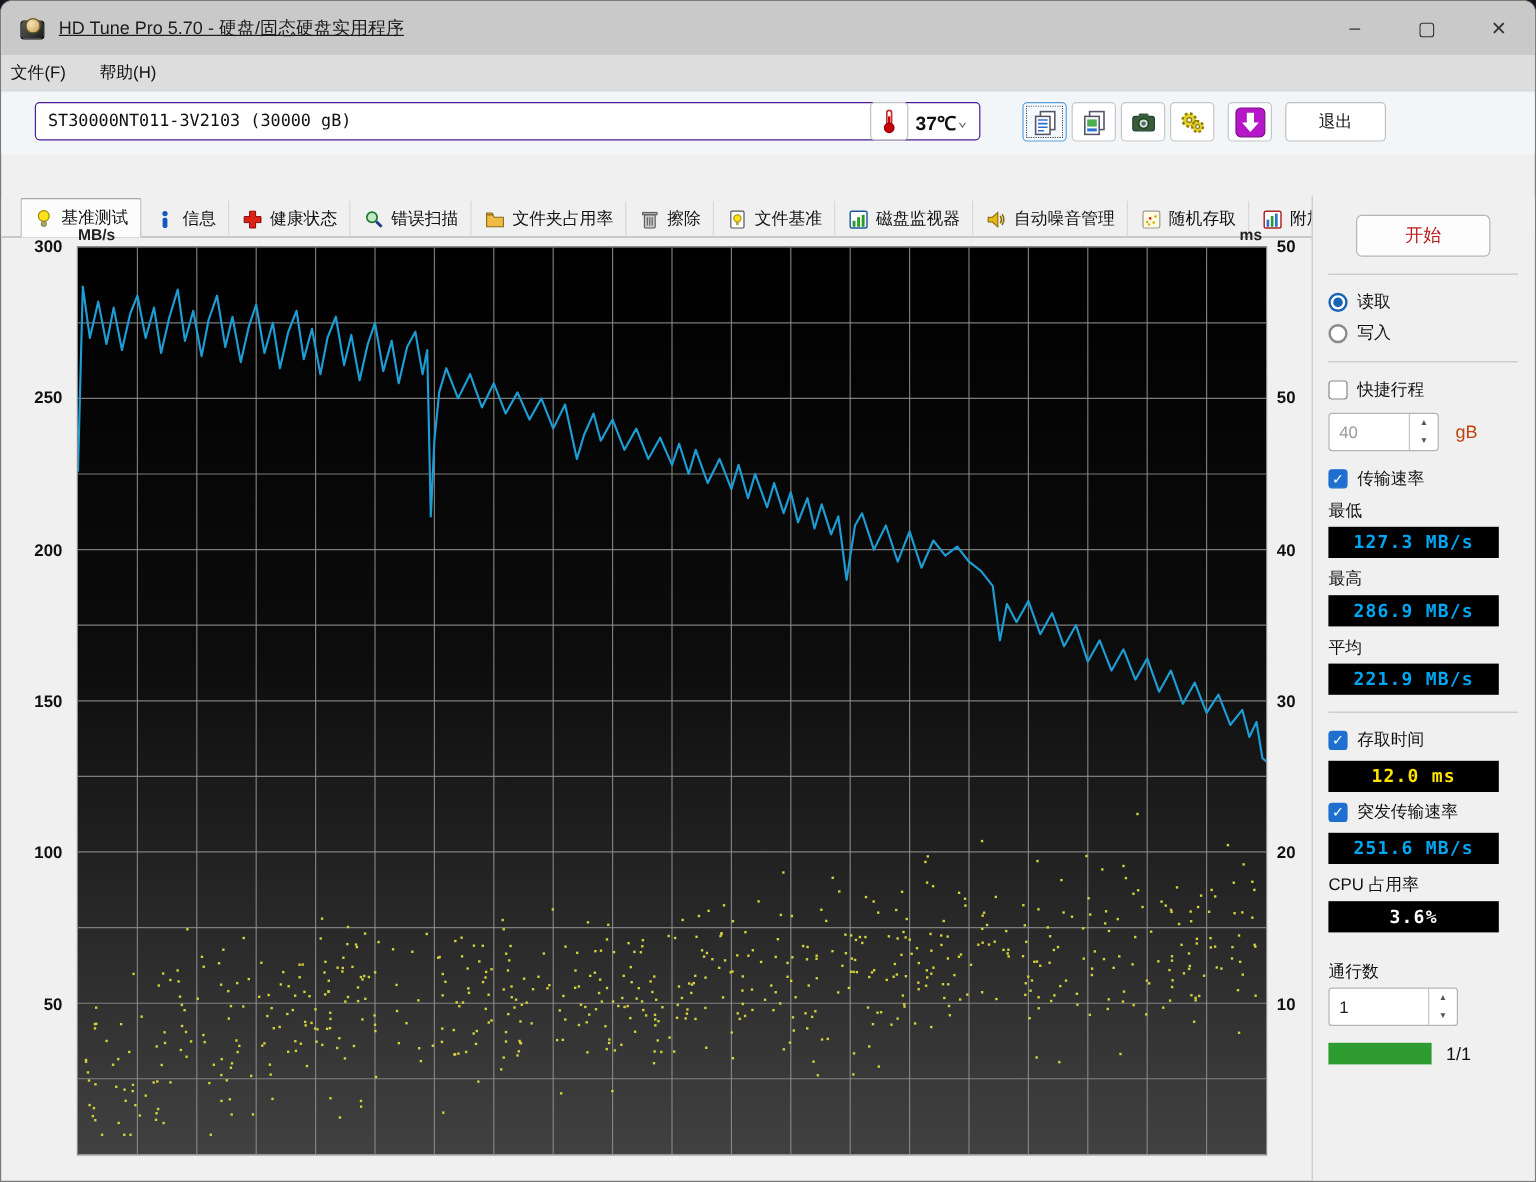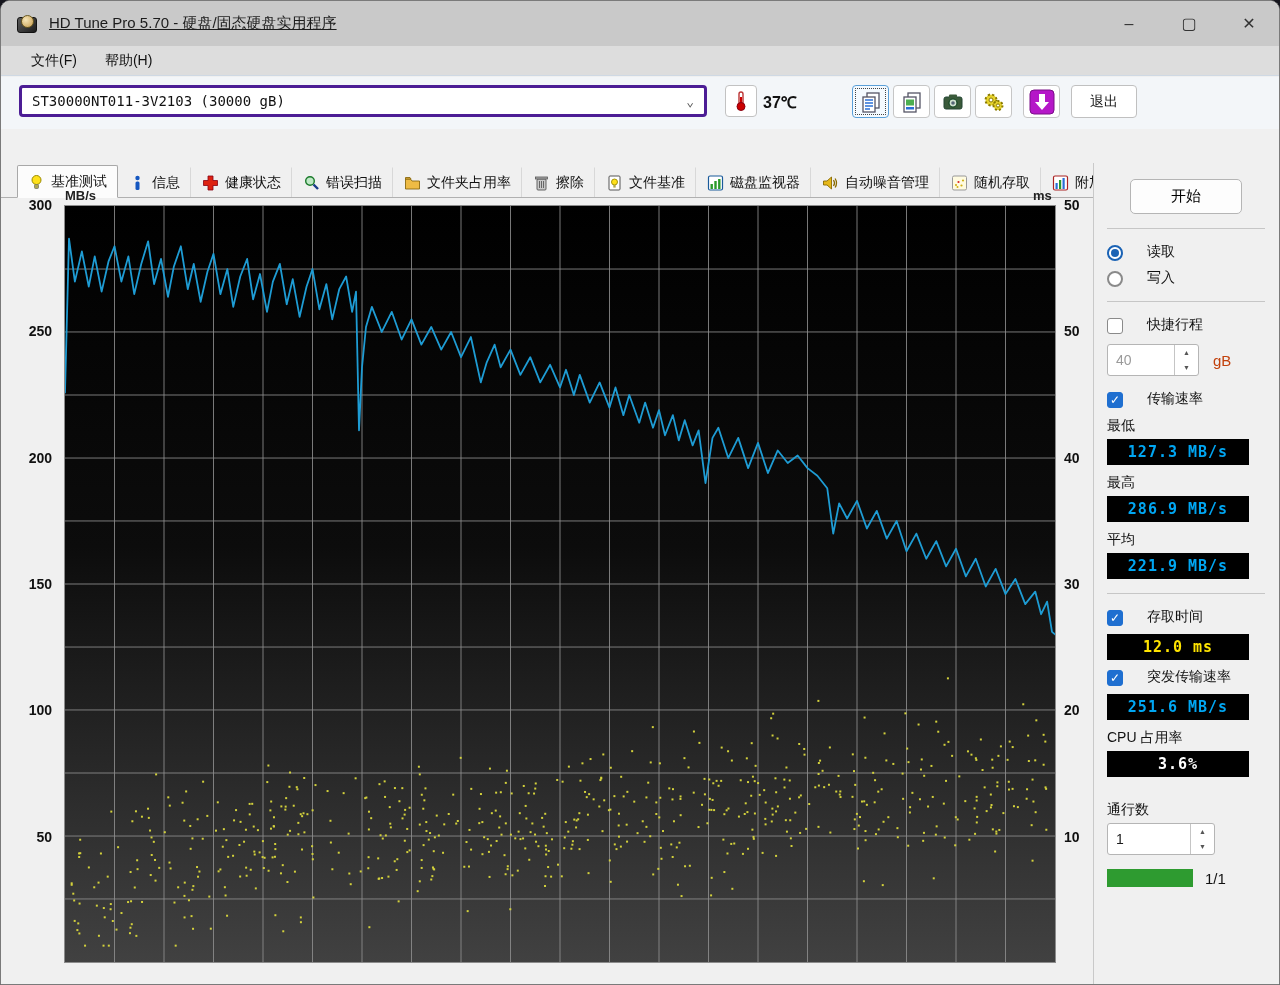--- a/index.html
+++ b/index.html
@@ -17,39 +17,39 @@
                        background:linear-gradient(135deg,#5a5a5a,#1d1d1d); border:1px solid #111; }
   .app-icon .disc { position:absolute; left:4px; top:1px; width:13px; height:13px; border-radius:50%;
                     background:radial-gradient(circle at 35% 35%, #f5e6b8, #c79b4e); border:1px solid #6b5a20; }
   .title-text { font-size:15px; color:#1c1c1c;text-decoration:underline; }
   .win-controls { margin-left:auto; display:flex; height:100%; }
   .win-btn { width:60px; height:100%; display:flex; align-items:center; justify-content:center;
              font-size:16px; color:#333; cursor:default; }
 
   
   .menubar { position:absolute; left:0; top:45px; right:0; height:30px; background:#dddddd;
-             display:flex; align-items:center; padding-left:30px; gap:28px; border-bottom:1px solid #cfd9e4; }
+             display:flex; align-items:center; padding-left:8px; gap:28px; border-bottom:1px solid #cfd9e4; }
   .menu-item { font-size:14px; color:#111; }
 
   
   .toolbar { position:absolute; left:0; top:76px; right:0; height:52px; background:#f3f6f9;
              display:flex; align-items:center; }
-  .combo { position:absolute; left:18px; top:8px; width:688px; height:32px; background:#fff;
-           border:3px solid #4c1d95; border-radius:4px; display:flex; align-items:center;
+  .combo { position:absolute; left:28px; top:8px; width:788px; height:32px; background:#fff;
+           border:1px solid #4c1d95; border-radius:4px; display:flex; align-items:center;
            padding:0 10px; font-family:"DejaVu Sans Mono", monospace; font-size:14px; color:#111; }
   .combo .chev { margin-left:auto; color:#555; font-size:13px; }
   .temp-btn { position:absolute; left:724px; top:8px; width:32px; height:32px; background:#fff;
               border:1px solid #c2c2c2; border-radius:4px; display:flex; align-items:center; justify-content:center; }
   .temp-label { position:absolute; left:762px; top:14px; font-size:16px; font-weight:bold; color:#111; }
   .tool-btns { position:absolute; left:851px; top:8px; display:flex; gap:4px; }
   .tool-btn { width:37px; height:33px; background:#fff; border:1px solid #c6c6c6; border-radius:4px;
               display:flex; align-items:center; justify-content:center; }
   .tool-btn.focused { border-color:#5a9fd8; outline:1px dotted #444; outline-offset:-4px; background:#f4faff; }
   .tool-btn.gap { margin-left:7px; }
-  .exit-btn { position:absolute; left:1070px; top:8px; width:66px; height:33px; background:#fff;
+  .exit-btn { position:absolute; left:1070px; top:8px; width:84px; height:33px; background:#fff;
               border:1px solid #c0c0c0; border-radius:4px; display:flex; align-items:center;
               justify-content:center; font-size:14px; color:#111; }
 
   
   .tabbar { position:absolute; left:0; top:128px; right:0; height:33px; background:#f0f0f0;
             border-bottom:1px solid #b0b0b0; display:flex; align-items:flex-end; padding-left:16px;margin-top:36px; }
   .tab { height:30px; display:flex; align-items:center; gap:6px; padding:0 10px;
          border:1px solid transparent; border-bottom:none; font-size:14px; color:#111;
          border-right:1px solid #d8d8d8; }
   .tab.active { background:#fcfcfc; border:1px solid #a8a8a8; border-bottom:1px solid #fcfcfc;
@@ -64,24 +64,24 @@
   .yticks.left  { left:0;  width:58px; }
   .yticks.right { left:1059px; width:40px; }
   .ytick { position:absolute; width:100%; transform:translateY(-50%); }
   .yticks.left  .ytick { text-align:right; padding-right:7px; }
   .yticks.right .ytick { text-align:left; padding-left:4px; }
 
   
   .panel { position:absolute; left:1092px; top:162px; right:0; bottom:0; background:#f0f0f0;
            border-left:1px solid #c9c9c9; padding:16px 14px 0 13px; }
   .start-btn { display:block; width:112px; height:35px; margin:0 auto; background:#fdfdfd;
-               border:1px solid #b5b5b5; border-radius:5px; font-size:15px; color:#000000;
+               border:1px solid #b5b5b5; border-radius:5px; font-size:15px; color:#b91c1c;
                font-family:"Liberation Sans", sans-serif; }
   .sep { border:none; border-top:1px solid #c6c6c6; margin:14px 0; }
-  .opt-row { display:flex; align-items:flex-end; gap:24px; margin:8px 0; font-size:14px; color:#111; }
+  .opt-row { display:flex; align-items:center; gap:8px; margin:8px 0; font-size:14px; color:#111; }
   .radio { width:16px; height:16px; border-radius:50%; border:2px solid #8a8a8a; background:#fff; position:relative; }
   .radio.sel { border-color:#1b63b5; }
   .radio.sel::after { content:""; position:absolute; left:2px; top:2px; width:8px; height:8px;
                       border-radius:50%; background:#1b63b5; }
   .checkbox { width:16px; height:16px; border-radius:3px; border:1px solid #8a8a8a; background:#fff;
               display:flex; align-items:center; justify-content:center; font-size:12px; color:#fff; }
   .checkbox.on { background:#1f6fd0; border-color:#1f6fd0; }
   .spin-wrap { display:flex; align-items:center; gap:14px; margin:10px 0 14px 0; }
   .spinbox { width:92px; height:32px; border:1px solid #b5b5b5; border-radius:3px; background:#fff;
              display:flex; align-items:stretch; }

